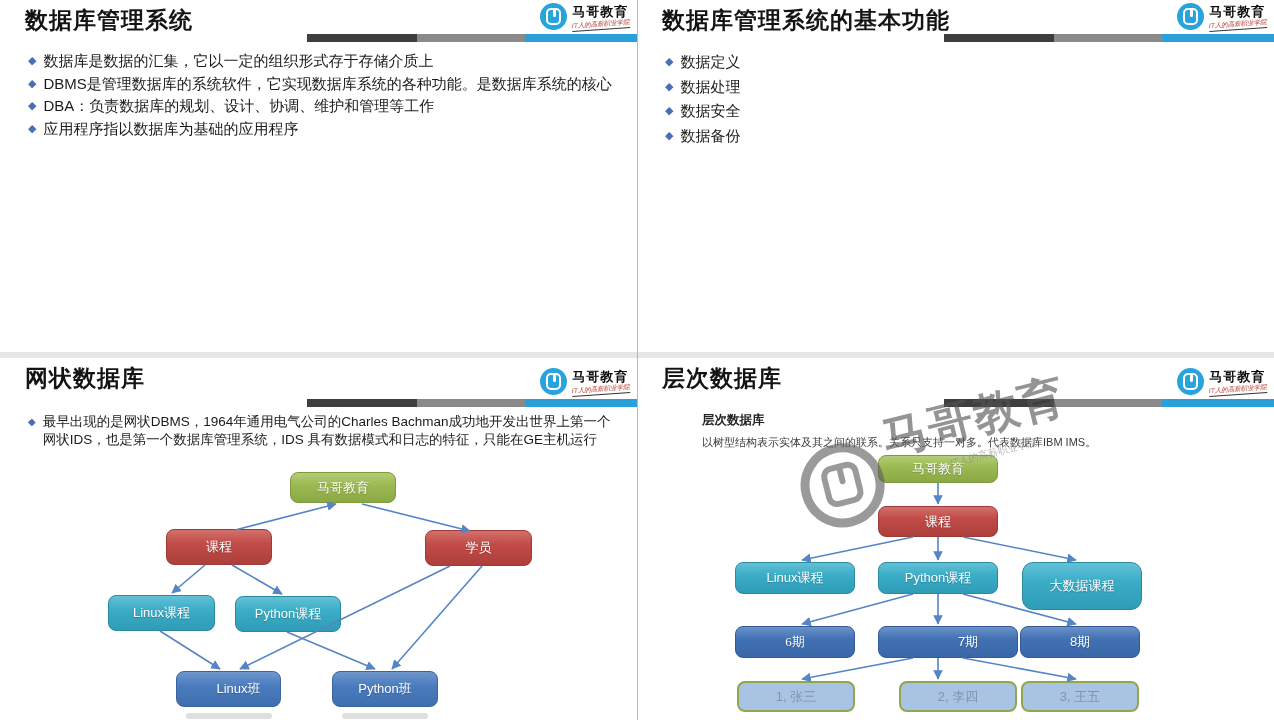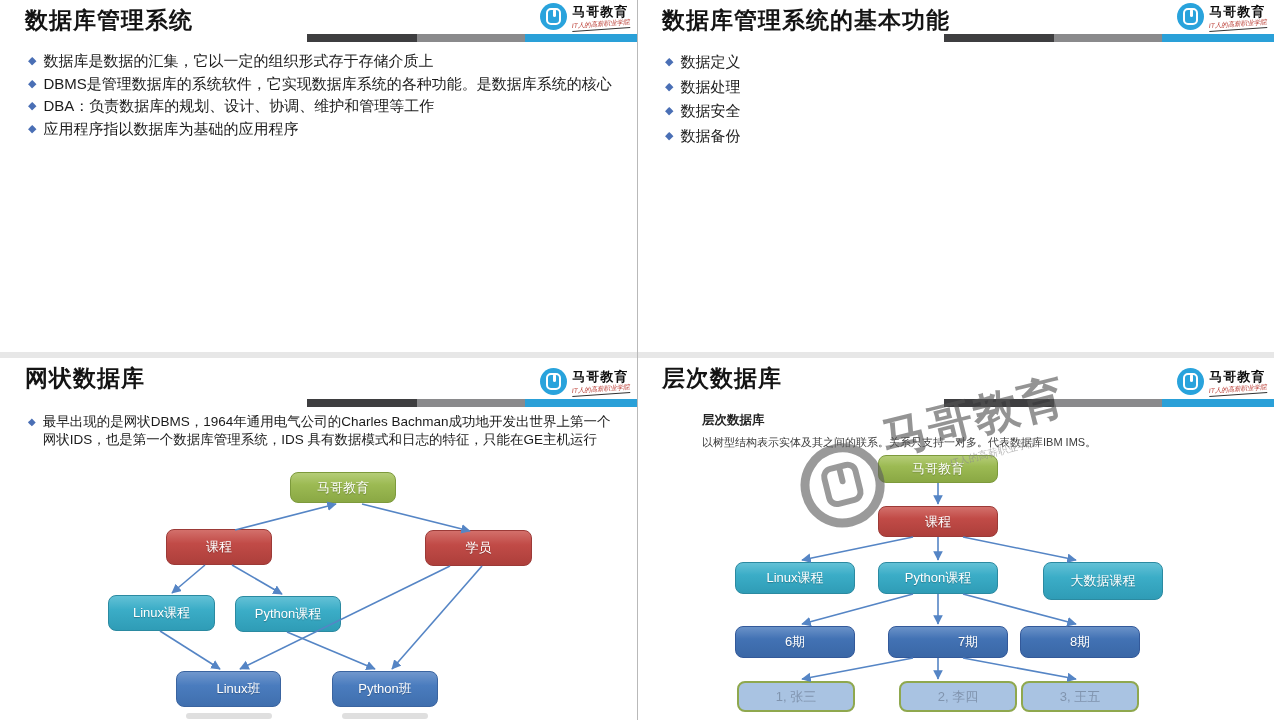--- a/index.html
+++ b/index.html
@@ -203,23 +203,23 @@
       <span class="logo-slogan">IT人的高薪职业学院</span>
     </div>
   </div>
   <div class="br-heading">层次数据库</div>
   <div class="br-body">以树型结构表示实体及其之间的联系。关系只支持一对多。代表数据库IBM IMS。</div>
   <div class="diagram" id="br-diagram">
       <div class="dnode green" style="left: 241px; top: 97px; width: 120px; height: 28px;">马哥教育</div>
       <div class="dnode red" style="left: 241px; top: 148px; width: 120px; height: 31px;">课程</div>
       <div class="dnode teal" style="left: 98px; top: 204px; width: 120px; height: 32px;">Linux课程</div>
       <div class="dnode teal" style="left: 241px; top: 204px; width: 120px; height: 32px;">Python课程</div>
-      <div class="dnode teal" style="left: 406px; top: 204px; width: 120px; height: 38px;">大数据课程</div>
-      <div class="dnode blue2" style="left: 98px; top: 268px; width: 120px; height: 32px;">6期</div>
-      <div class="dnode blue2" style="left: 251px; top: 268px; width: 120px; height: 32px; padding-left: 40px;">7期</div>
+      <div class="dnode teal" style="left: 385px; top: 204px; width: 120px; height: 48px; border-radius: 11px;">大数据课程</div>
+      <div class="dnode blue2" style="left: 98px; top: 268px; width: 120px; height: 32px; font-family: Liberation Serif, serif;">6期</div>
+      <div class="dnode blue2" style="left: 241px; top: 268px; width: 140px; height: 32px; padding-left: 40px;">7期</div>
       <div class="dnode blue2" style="left: 383px; top: 268px; width: 120px; height: 32px;">8期</div>
       <div class="dnode light" style="left: 100px; top: 323px; width: 118px; height: 31px;">1, 张三</div>
       <div class="dnode light" style="left: 242px; top: 323px; width: 118px; height: 31px; margin-left: 20px;">2, 李四</div>
       <div class="dnode light" style="left: 384px; top: 323px; width: 118px; height: 31px;">3, 王五</div>
       <svg class="edge-svg" width="637" height="362" viewBox="0 0 637 362">
         <defs>
           <marker id="br-diagram-arr" markerWidth="8" markerHeight="8" refX="5.5" refY="3" orient="auto">
             <path d="M0,0 L6,3 L0,6 Z" fill="#5585C5"></path>
           </marker>
         </defs>

